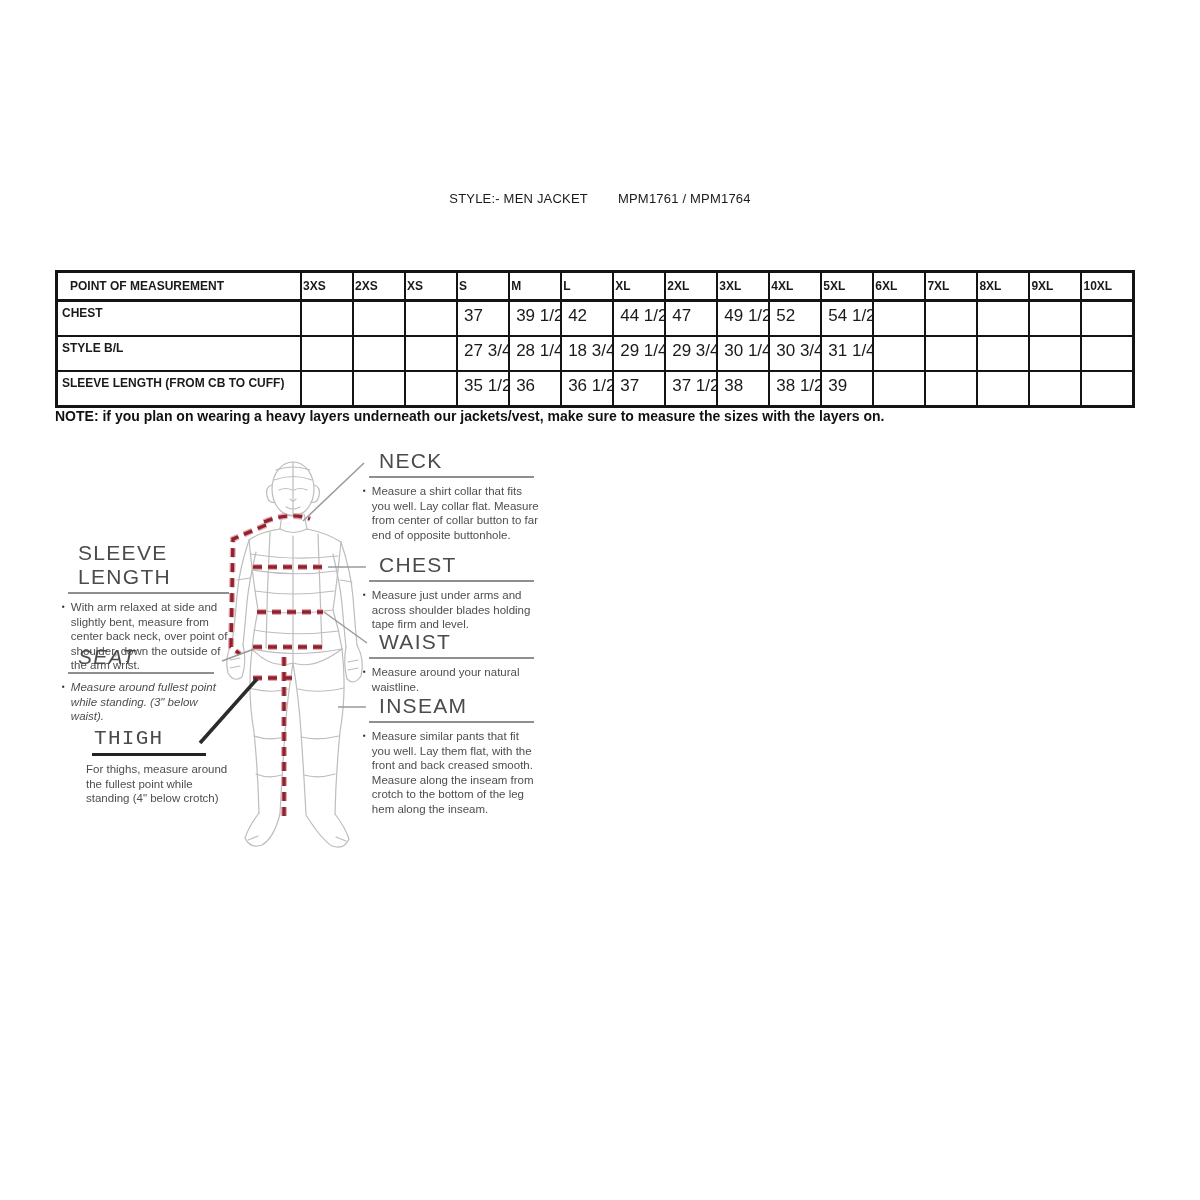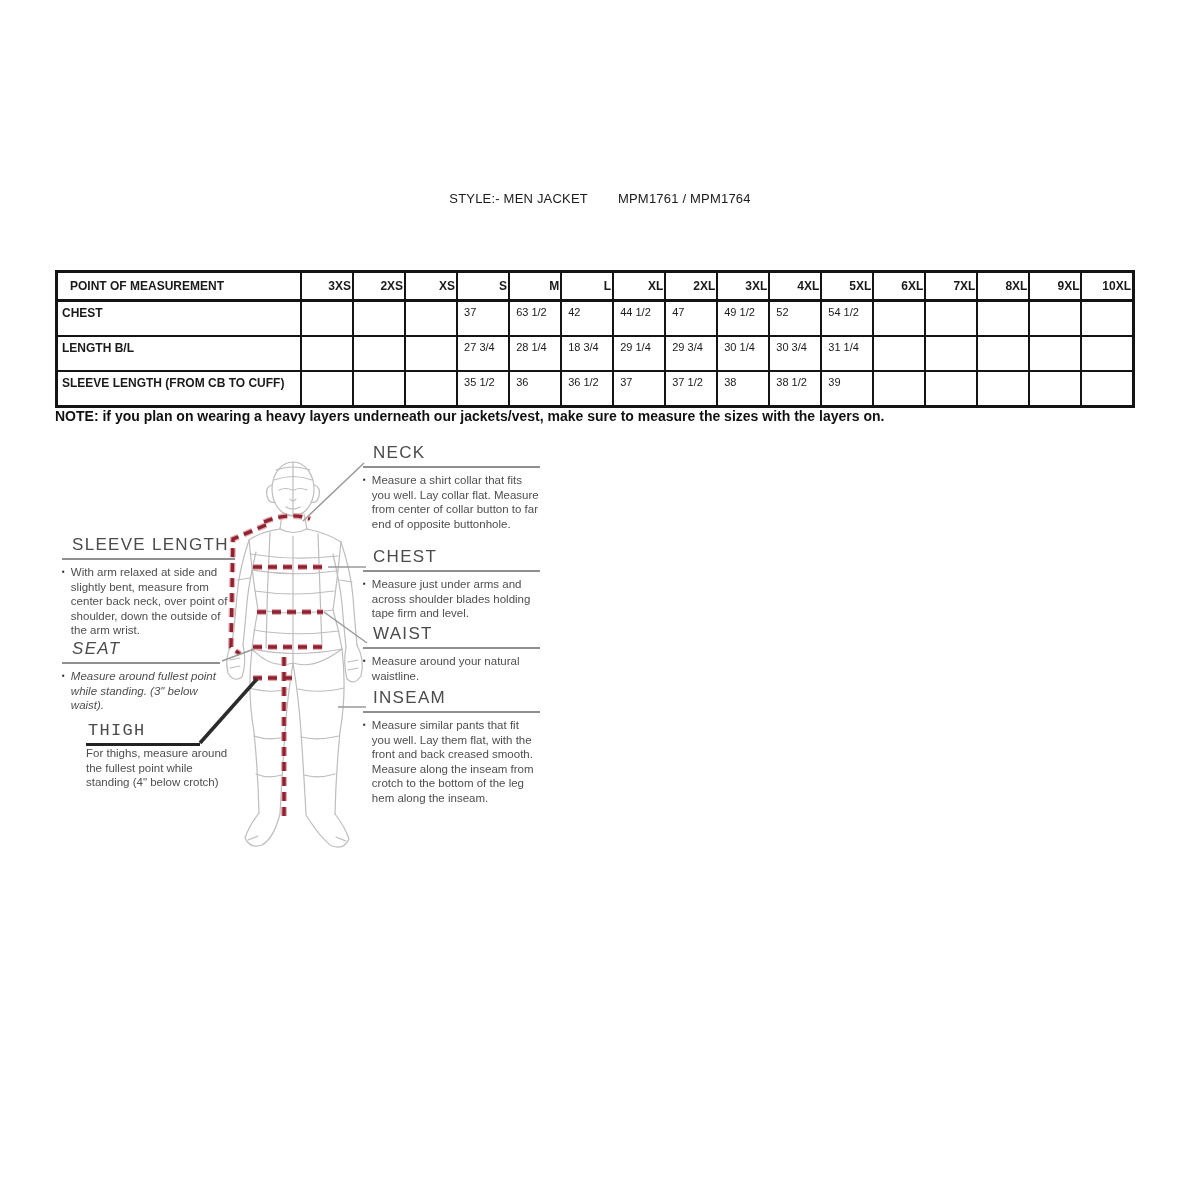--- a/index.html
+++ b/index.html
@@ -31,40 +31,40 @@
   table.size-table{
     position:absolute;top:270px;left:55px;width:1080px;
     border-collapse:collapse;table-layout:fixed;
     border:3px solid var(--table-border);
   }
   .size-table th,.size-table td{
     border:2px solid var(--table-border);
     overflow:hidden;white-space:nowrap;
   }
   .size-table thead th{
-    height:24px;font-weight:bold;font-size:12px;text-align:right;vertical-align:middle;
+    height:24px;font-weight:bold;font-size:12px;text-align:left;vertical-align:middle;
     border-bottom:3px solid var(--table-border);border-top:3px solid var(--table-border);
   }
   .size-table thead th:first-child{text-align:left;padding-left:12px;}
   .size-table tbody th{
     height:29px;text-align:left;font-size:12px;font-weight:bold;
     padding:4px 2px 0 4px;vertical-align:top;
   }
   .size-table tbody td{
-    font-size:11px;font-weight:normal;text-align:left;
+    font-size:17px;font-weight:normal;text-align:left;
     padding:4px 0 0 6px;vertical-align:top;
   }
 
   
   .note{position:absolute;top:408px;left:55px;font-weight:bold;font-size:14px;color:#111;}
 
   
   .guide-sec{position:absolute;}
   .guide-sec h3{
-    margin:0;font-size:17px;font-weight:normal;color:var(--heading-ink);
+    margin:6px;font-size:21px;font-weight:normal;color:var(--heading-ink);
     letter-spacing:1.3px;border-bottom:2px solid #8f8f8f;padding:0 0 3px 10px;
   }
   .guide-item{display:flex;gap:6px;margin-top:5px;font-size:11.5px;line-height:1.27;color:var(--guide-ink);}
   .guide-item .bullet{font-size:8px;padding-top:2px;color:#222;flex:0 0 auto;}
   .guide-item.no-bullet{margin-top:0;}
 
   .sec-sleeve-length{left:62px;top:535px;width:173px;}
   .sec-seat{left:62px;top:639px;width:158px;font-style:italic;}
   .sec-thigh{left:86px;top:721px;width:150px;}
   .sec-thigh h3{border-bottom:3px solid #222;padding-left:2px;width:112px;font-family:Liberation Mono, monospace;}
@@ -115,35 +115,35 @@
           <th>10XL</th>
         </tr>
       </thead>
     <tbody>
         <tr>
           <th>CHEST</th>
           <td></td>
           <td></td>
           <td></td>
           <td>37</td>
-          <td>63 1/2</td>
+          <td>39 1/2</td>
           <td>42</td>
           <td>44 1/2</td>
           <td>47</td>
           <td>49 1/2</td>
           <td>52</td>
           <td>54 1/2</td>
           <td></td>
           <td></td>
           <td></td>
           <td></td>
           <td></td>
         </tr>
         <tr>
-          <th>LENGTH B/L</th>
+          <th>STYLE B/L</th>
           <td></td>
           <td></td>
           <td></td>
           <td>27 3/4</td>
           <td>28 1/4</td>
           <td>18 3/4</td>
           <td>29 1/4</td>
           <td>29 3/4</td>
           <td>30 1/4</td>
           <td>30 3/4</td>

